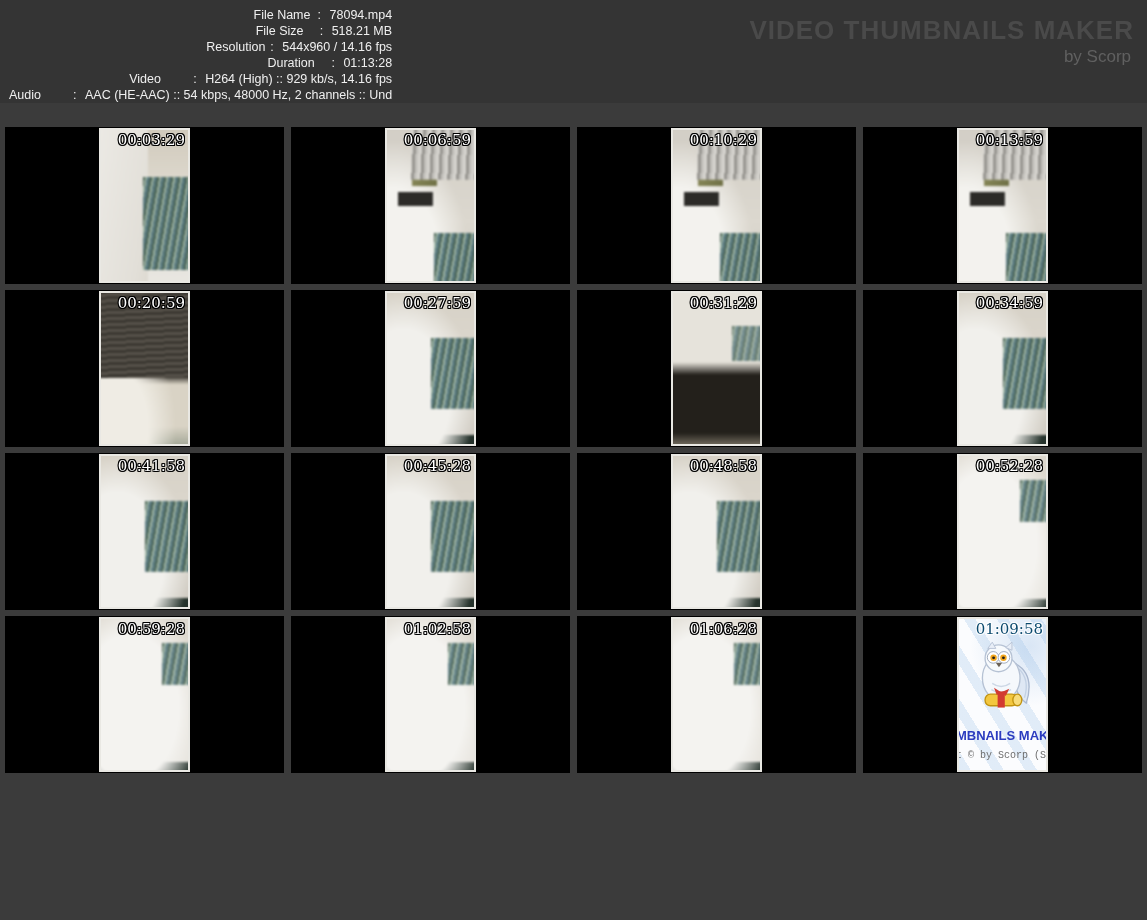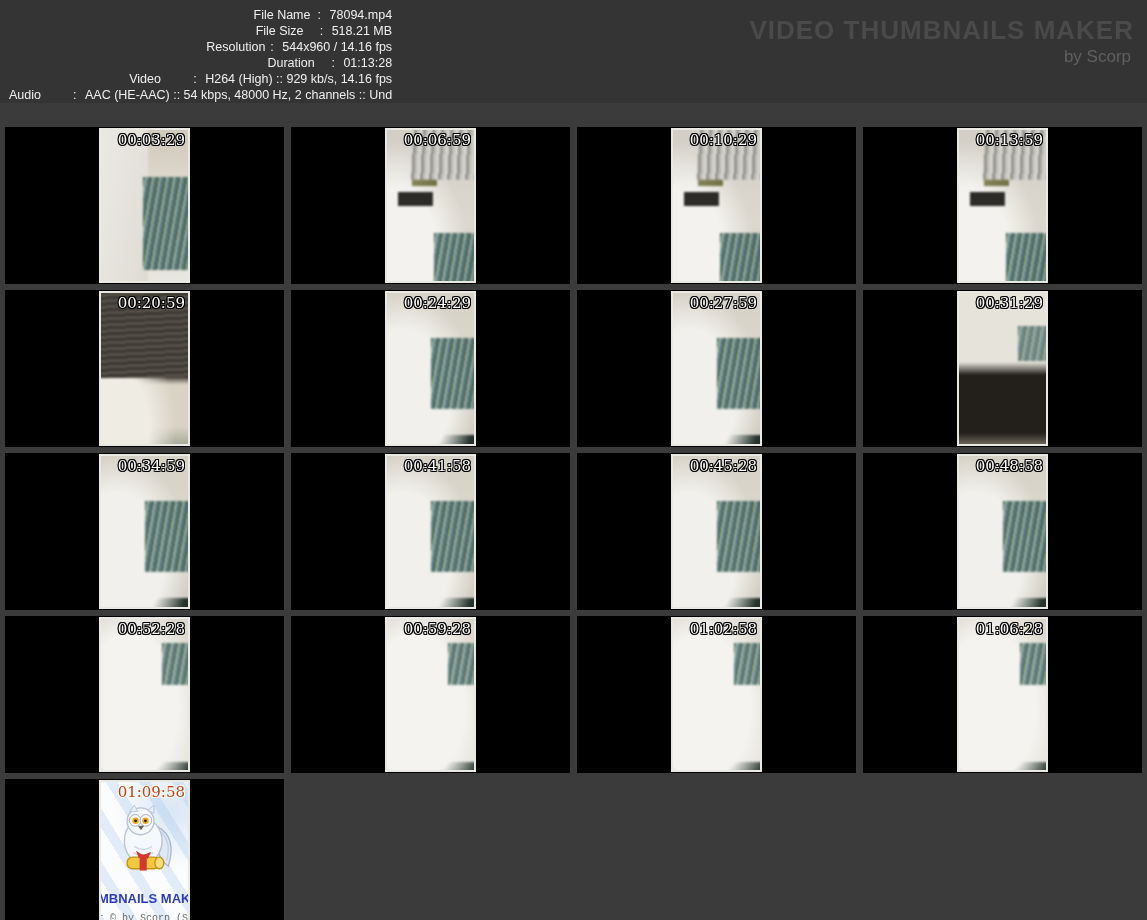--- a/index.html
+++ b/index.html
@@ -38,21 +38,21 @@
   }
   .tex{position:absolute;inset:-5px;filter:blur(1.2px);}
 
   .ts{
     position:absolute;top:1px;right:3px;z-index:3;white-space:nowrap;
     font-family:"DejaVu Serif",serif;font-size:15px;color:var(--timestamp-color,#fff);
     text-shadow:-1px -1px 0 #000,1px -1px 0 #000,-1px 1px 0 #000,1px 1px 0 #000,
                  0 -1px 0 #000,0 1px 0 #000,-1px 0 0 #000,1px 0 0 #000;
   }
   .ts-dark{
-    color:#c2410c;
+    color:#0c4a6e;
     text-shadow:-1px -1px 0 rgba(255,255,255,.85),1px -1px 0 rgba(255,255,255,.85),
                 -1px 1px 0 rgba(255,255,255,.85),1px 1px 0 rgba(255,255,255,.85);
   }
 
   
   .v-a .tex{
     background-image:
       repeating-linear-gradient(100deg, rgba(44,74,58,.85) 0 2px, rgba(136,166,146,.75) 2px 4px, rgba(56,96,104,.8) 4px 7px),
       linear-gradient(180deg,#cfc8ba 0%,#ddd8cd 35%,#e9e7e2 100%),
       linear-gradient(100deg,#eceae5 0%,#e2dfd8 52%,#cfcabe 100%);
@@ -193,26 +193,20 @@
       <div class="cell">
         <div class="thumb v-b">
           <div class="tex"></div>
           <span class="ts">00:13:59</span>
         </div>
       </div>
       <div class="cell">
         <div class="thumb v-c">
           <div class="tex"></div>
           <span class="ts">00:20:59</span>
-        </div>
-      </div>
-      <div class="cell">
-        <div class="thumb v-d">
-          <div class="tex"></div>
-          <span class="ts">00:24:29</span>
         </div>
       </div>
       <div class="cell">
         <div class="thumb v-d">
           <div class="tex"></div>
           <span class="ts">00:27:59</span>
         </div>
       </div>
       <div class="cell">
         <div class="thumb v-f">

